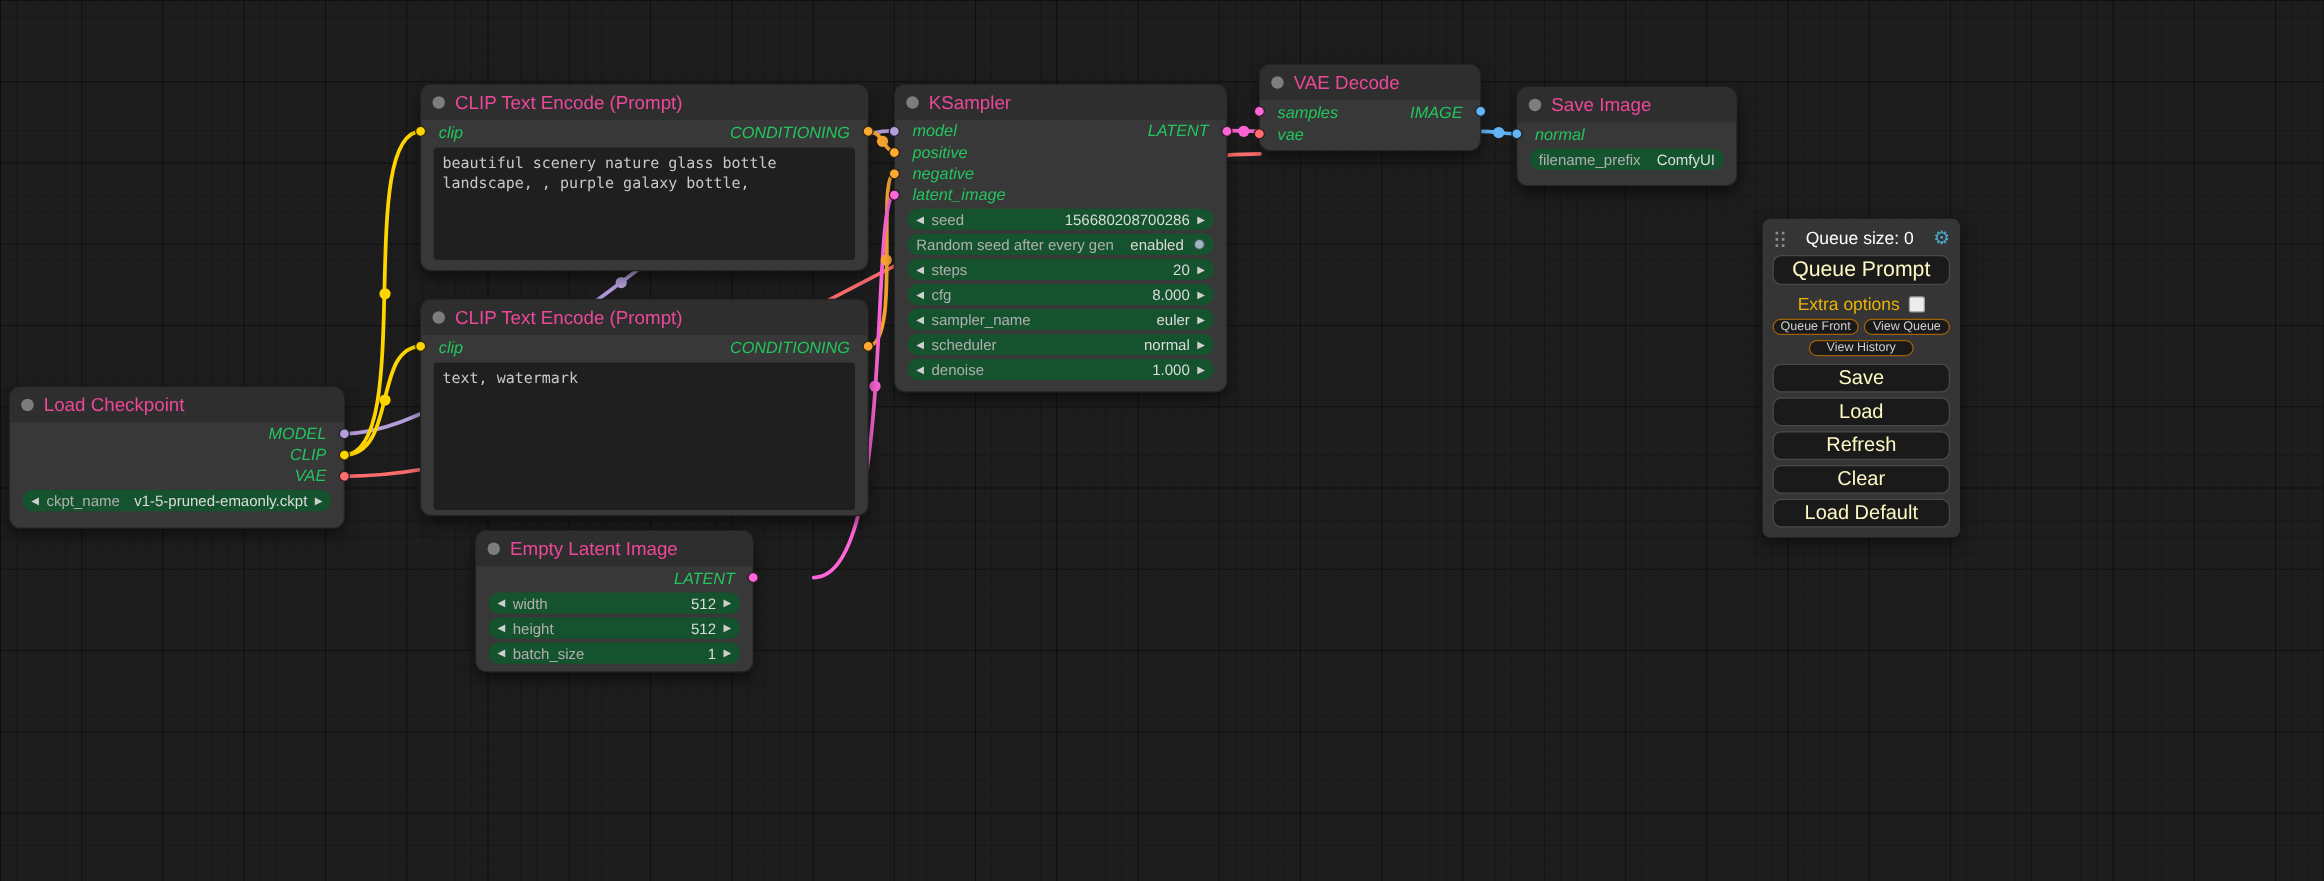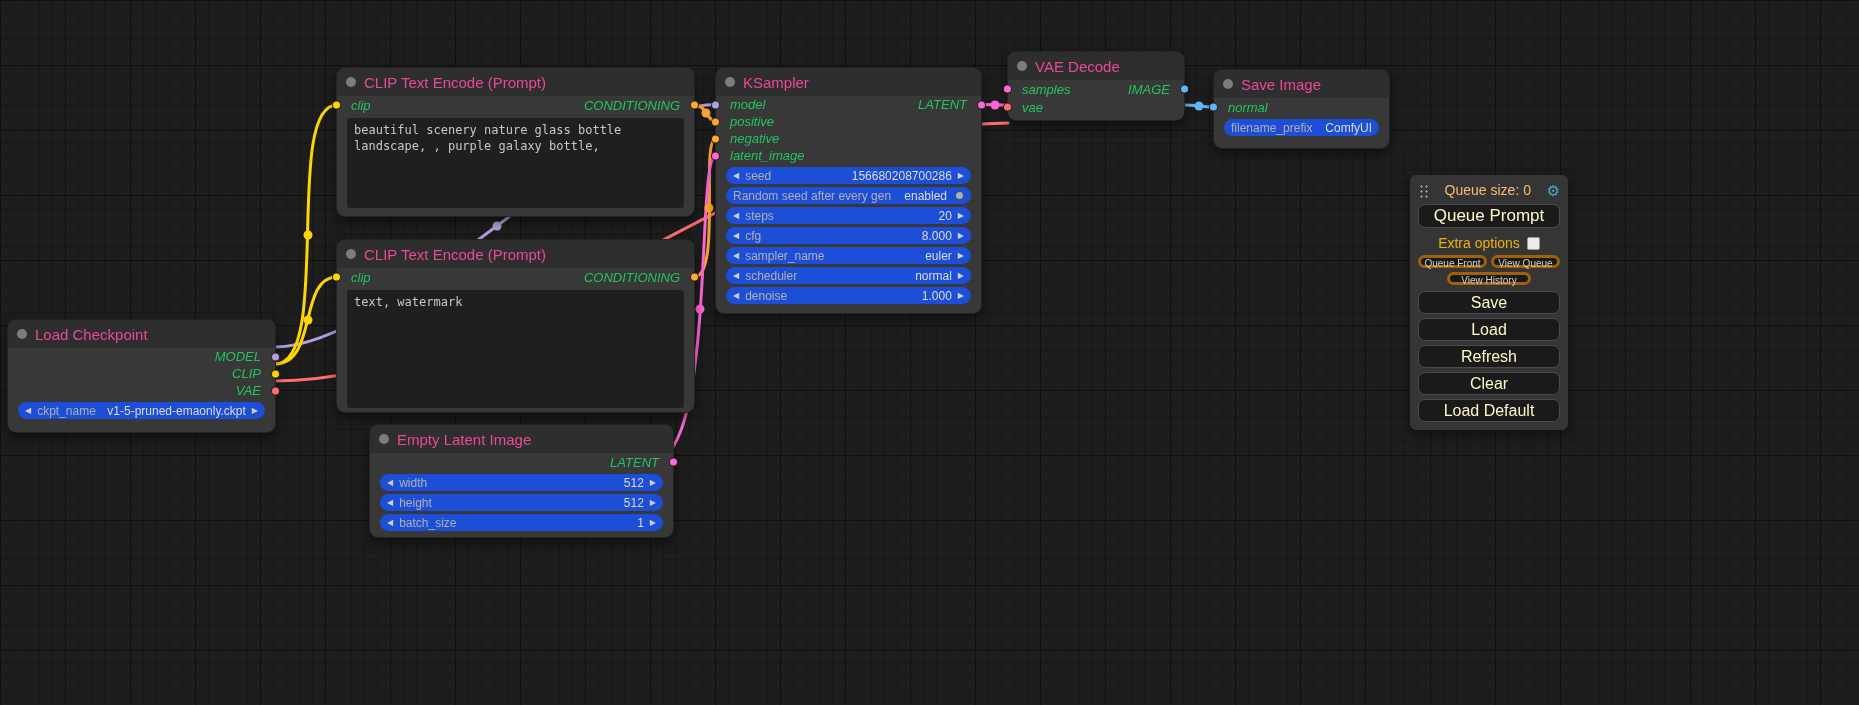--- a/index.html
+++ b/index.html
@@ -39,21 +39,21 @@
   .pdot { position:absolute; top:50%; transform:translateY(-50%);
           width:9px; height:9px; border-radius:50%; border:1px solid rgba(15,15,15,.85); }
   .pdot.l { left:-5px; } .pdot.r { right:-5px; }
 
   .c-model { background:#B39DDB; } .c-clip { background:#FFD500; }
   .c-vae { background:#FF6E6E; }   .c-cond { background:#FFA931; }
   .c-latent { background:#FF66D8; }.c-image { background:#64B5F6; }
 
   .widget {
     display:flex; align-items:center; gap:6px; height:17px; margin:3px 10px 0;
-    background:#1d4ed8; border-radius:9px; padding:0 7px; font-size:12px; color:#b0b0b0;justify-content:center;
+    background:#14532d; border-radius:9px; padding:0 7px; font-size:12px; color:#b0b0b0;justify-content:center;
   }
   .widget .arr { font-size:8px; color:#cfcfcf; line-height:1; }
   .widget .wval { margin-left:auto; color:#dcdcdc; }
   .widget .wval.pad { margin-right:2px; }
   .toggle-dot { width:9px; height:9px; border-radius:50%; background:#9fb3c2;
                 border:1px solid rgba(15,15,15,.6); flex:0 0 auto; }
 
   .ta {
     margin:4px 10px 0; background:#1f1f1f; border-radius:3px; padding:4px 7px;
     font-family:"DejaVu Sans Mono", monospace; font-size:12px; line-height:1.35;
@@ -63,36 +63,36 @@
   
   .menu {
     position:absolute; left:1410px; top:175px; width:158px; z-index:3;
     background:#353535; border-radius:6px; padding:5px 8px 8px;
     box-shadow:0 4px 12px rgba(0,0,0,.5); color:#ddd;
   }
   .menu-head { display:flex; align-items:center; height:20px; }
   .drag-dots { width:11px; height:15px; flex:0 0 auto;
     background-image:radial-gradient(#8a8a8a 1.2px, transparent 1.4px);
     background-size:5px 5px; background-position:1px 1px; }
-  .qsize { flex:1; text-align:center; font-size:14px; color:#fdba74; }
+  .qsize { flex:1; text-align:center; font-size:14px; color:#ffffff; }
   .gear { flex:0 0 auto; color:#4aa9c9; font-size:15px; line-height:1; cursor:pointer; }
   .mbtn {
     display:block; width:100%; height:23px; margin-top:4px;
     background:#1a1a1a; border:1px solid #4a4a4a; border-radius:7px;
     color:#fef9c3; font-size:16px; font-family:"Liberation Sans", sans-serif;
     text-align:center; line-height:21px; cursor:pointer;
   }
   .mbtn.big { height:24px; font-size:17px; line-height:22px; }
   .extra-row { display:flex; align-items:center; justify-content:center; gap:7px;
                margin-top:7px; font-size:14px; color:#eab308; height:16px; }
   .chk { width:13px; height:13px; background:#ececec; border-radius:2px;
          border:1px solid #9a9a9a; }
   .small-row { display:flex; gap:4px; margin-top:4px; }
   .sbtn {
-    flex:1; height:13px; background:#1a1a1a; border:3px solid #a16207;
+    flex:1; height:13px; background:#1a1a1a; border:1px solid #a16207;
     border-radius:8px; color:#cfcfcf; font-size:10px; line-height:11px;
     text-align:center; cursor:pointer; font-family:"Liberation Sans", sans-serif;
   }
   .sbtn.center { flex:0 0 auto; width:84px; margin:4px auto 6px; display:block; }
 </style>
 </head>
 <body>
 
 <div class="canvas">
 
@@ -110,21 +110,21 @@
     <circle cx="308" cy="235" r="4.5" fill="#FFD500"></circle>
     <circle cx="308" cy="320" r="4.5" fill="#FFD500"></circle>
     <circle cx="640" cy="252" r="4.5" fill="#FF6E6E"></circle>
     <circle cx="706" cy="113" r="4.5" fill="#FFA931"></circle>
     <circle cx="709" cy="208" r="4.5" fill="#FFA931"></circle>
     <circle cx="700" cy="309" r="4.5" fill="#FF66D8"></circle>
     <circle cx="995" cy="105" r="4.5" fill="#FF66D8"></circle>
     <circle cx="1199" cy="106" r="4.5" fill="#64B5F6"></circle>
   </svg>
 
-  <div class="node" style="left:8px;top:320px;width:267px;height:112px">
+  <div class="node" style="left:8px;top:310px;width:267px;height:112px">
     <div class="ntitle">
       <span class="ndot"></span>
       <span>Load Checkpoint</span>
     </div>
     <div class="srow out">
       <span>MODEL</span>
       <span class="pdot r c-model"></span>
     </div>
     <div class="srow out">
       <span>CLIP</span>
@@ -163,21 +163,21 @@
     </div>
     <div class="srow tall duo">
       <span class="pdot l c-clip"></span>
       <span>clip</span>
       <span>CONDITIONING</span>
       <span class="pdot r c-cond"></span>
     </div>
     <div class="ta" style="height:118px">text, watermark</div>
   </div>
 
-  <div class="node" style="left:370px;top:425px;width:303px;height:112px">
+  <div class="node" style="left:381px;top:425px;width:221px;height:112px">
     <div class="ntitle">
       <span class="ndot"></span>
       <span>Empty Latent Image</span>
     </div>
     <div class="srow tall out">
       <span>LATENT</span>
       <span class="pdot r c-latent"></span>
     </div>
     <div class="widget">
       <span class="arr">◀</span>

